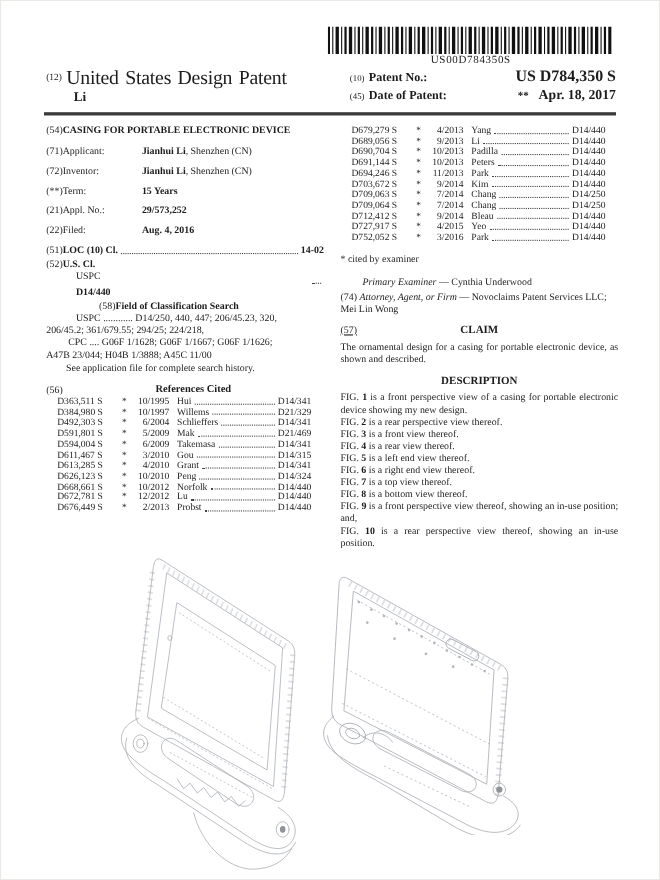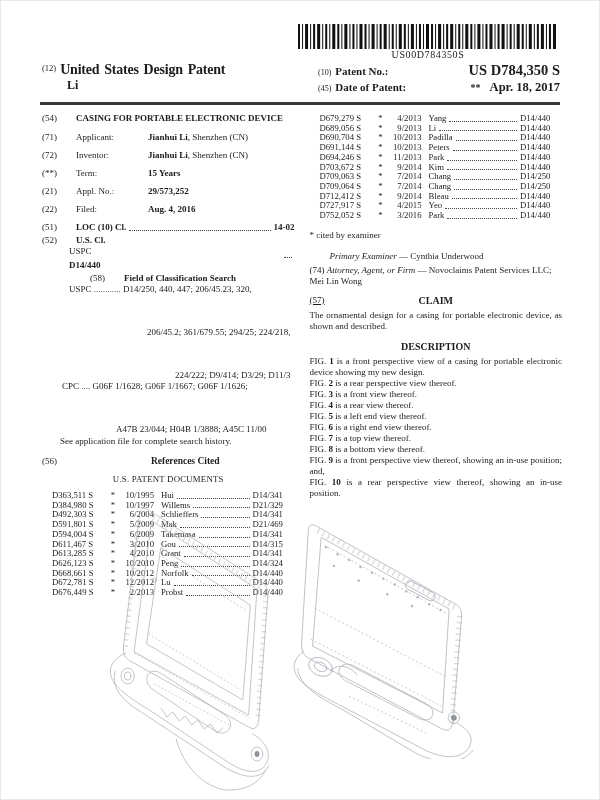--- a/index.html
+++ b/index.html
@@ -9,42 +9,42 @@
     box-shadow:inset 0 0 0 1px #e9e9e6;
   }
   
   .barcode-wrap{position:absolute;left:298px;top:24px;width:260px;text-align:center;}
   .barcode-svg{display:block;width:258px;height:25px;}
   .barcode-text{font-size:10px;letter-spacing:.6px;margin-top:0px;color:#222;}
   
   .header{position:absolute;left:42px;top:60px;right:40px;display:flex;}
   .header-left{width:276px;}
   .h-code{font-size:8.5px;vertical-align:3px;margin-right:4px;color:#222;}
-  .h-title{display:inline;font-size:14px;font-weight:bold;letter-spacing:-.2px;word-spacing:1.5px;}
+  .h-title{display:inline;font-size:18px;font-weight:normal;letter-spacing:-.2px;word-spacing:1.5px;}
   .h-author{margin-left:25px;font-size:12px;font-weight:bold;margin-top:0px;}
   .header-right{flex:1;padding-top:3px;}
   .hr-row{display:flex;align-items:baseline;line-height:15px;}
   .hr-code{font-size:8px;margin-right:4px;color:#222;}
   .hr-label{font-size:11px;font-weight:bold;}
   .hr-val{margin-left:auto;font-weight:bold;font-size:14.5px;white-space:nowrap;}
   .hr-val2{margin-left:auto;font-weight:bold;font-size:12.5px;white-space:nowrap;}
   .hr-stars{font-size:10px;margin-right:9px;}
   .rule{position:absolute;left:40px;right:40px;top:102px;height:3px;background:#3a3a3a;}
   
   .columns{position:absolute;left:42px;right:38px;top:113px;display:flex;gap:15px;font-size:9px;line-height:11px;}
   .col{width:253px;}
   .grp{display:flex;margin-bottom:7px;}
-  .code{flex:none;width:34px;font-family:Liberation Serif, serif;}
+  .code{flex:none;width:15px;font-family:Liberation Serif, serif;}
   .flabel{flex:none;width:72px;}
   .fval{flex:1;}
   .b{font-weight:bold;}
   .lead{flex:1;border-bottom:1.4px dotted #444;margin:0 3px;align-self:flex-end;margin-bottom:2px;min-width:8px;}
   .line-flex{display:flex;flex:1;}
   .indent{padding-left:27px;}
-  .r-align{text-align:right;padding-right:4px;margin-top:32px;}
+  .r-align{padding-right:4px;}
   .note{padding-left:18px;margin-top:1px;}
   .refs-head{text-align:center;font-weight:bold;margin:7px 0 5px 0;font-size:9.5px;}
   .refs-sub{text-align:center;margin-bottom:6px;font-size:8.8px;letter-spacing:.2px;}
   .refhead-row{display:flex;margin-top:9px;margin-bottom:0;}
   .ref-row{display:flex;font-size:8.7px;line-height:9.7px;align-items:baseline;}
   .ref-no{flex:none;width:56px;white-space:nowrap;}
   .ref-star{flex:none;width:10px;text-align:center;}
   .ref-date{flex:none;width:36px;text-align:right;font-family:Liberation Serif, serif;}
   .ref-name{flex:none;margin-left:7px;white-space:nowrap;}
   .ref-cls{flex:none;width:42px;text-align:left;white-space:nowrap;}
@@ -157,34 +157,32 @@
       </div>
       <div style="margin-bottom:3px;">
         <div style="display:flex;padding-left:48px;">
           <span class="code">(58)</span>
           <span class="fval b">Field of Classification Search</span>
         </div>
         <div class="indent">USPC ............ D14/250, 440, 447; 206/45.23, 320,</div>
         <div>
 
         <div class="r-align">206/45.2; 361/679.55; 294/25; 224/218,</div>
-            <div class="r-align">224/222; D9/414; D3/29; D11/3</div>
           </div>
         <div class="indent" style="padding-left:20px;">CPC .... G06F 1/1628; G06F 1/1667; G06F 1/1626;</div>
         <div>
 
         <div class="r-align" style="padding-right:28px;">A47B 23/044; H04B 1/3888; A45C 11/00</div>
           </div>
         <div class="note">See application file for complete search history.</div>
       </div>
       <div class="refhead-row">
         <span class="code">(56)</span>
         <span class="fval refs-head" style="margin:0;">References Cited</span>
       </div>
-      <div class="refs-sub" style="margin-top:7px;">U.S. PATENT DOCUMENTS</div>
       <div style="padding-left:10px;">
 
           <div class="ref-row">
             <span class="ref-no">D363,511 S</span>
             <span class="ref-star">*</span>
             <span class="ref-date">10/1995</span>
             <span class="ref-name">Hui</span>
             <span class="lead"></span>
             <span class="ref-cls">D14/341</span>
           </div>

